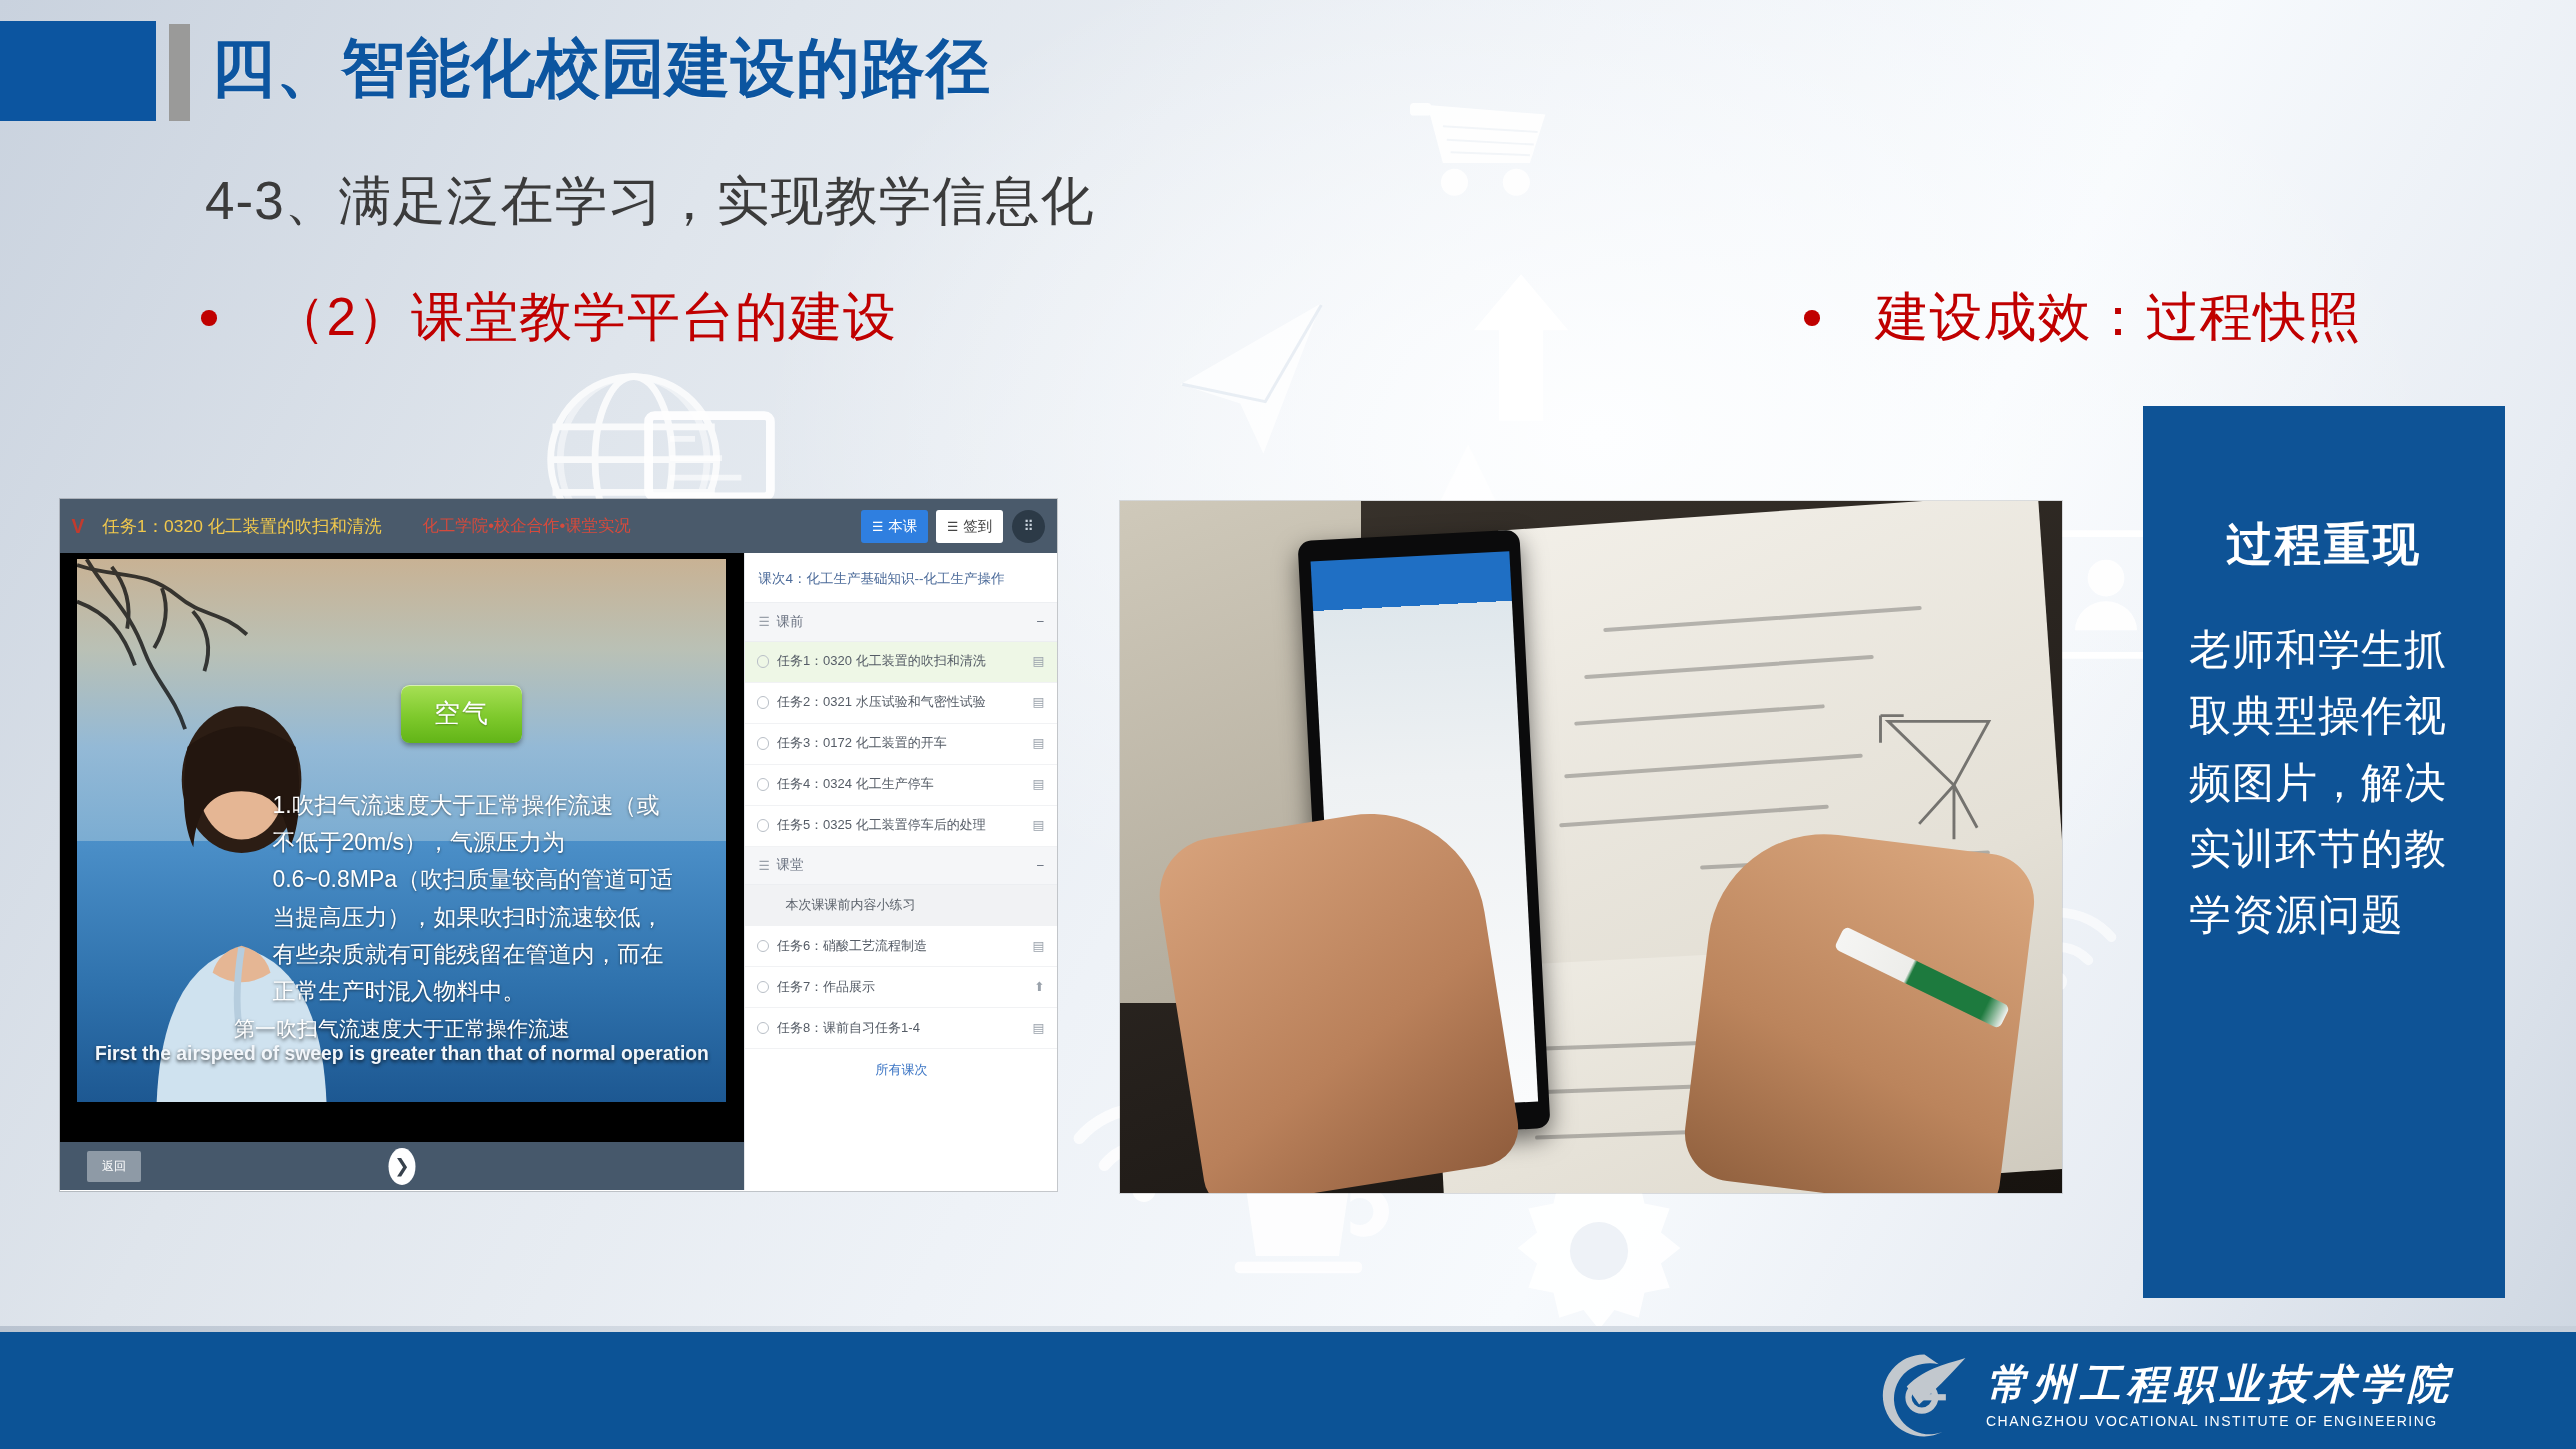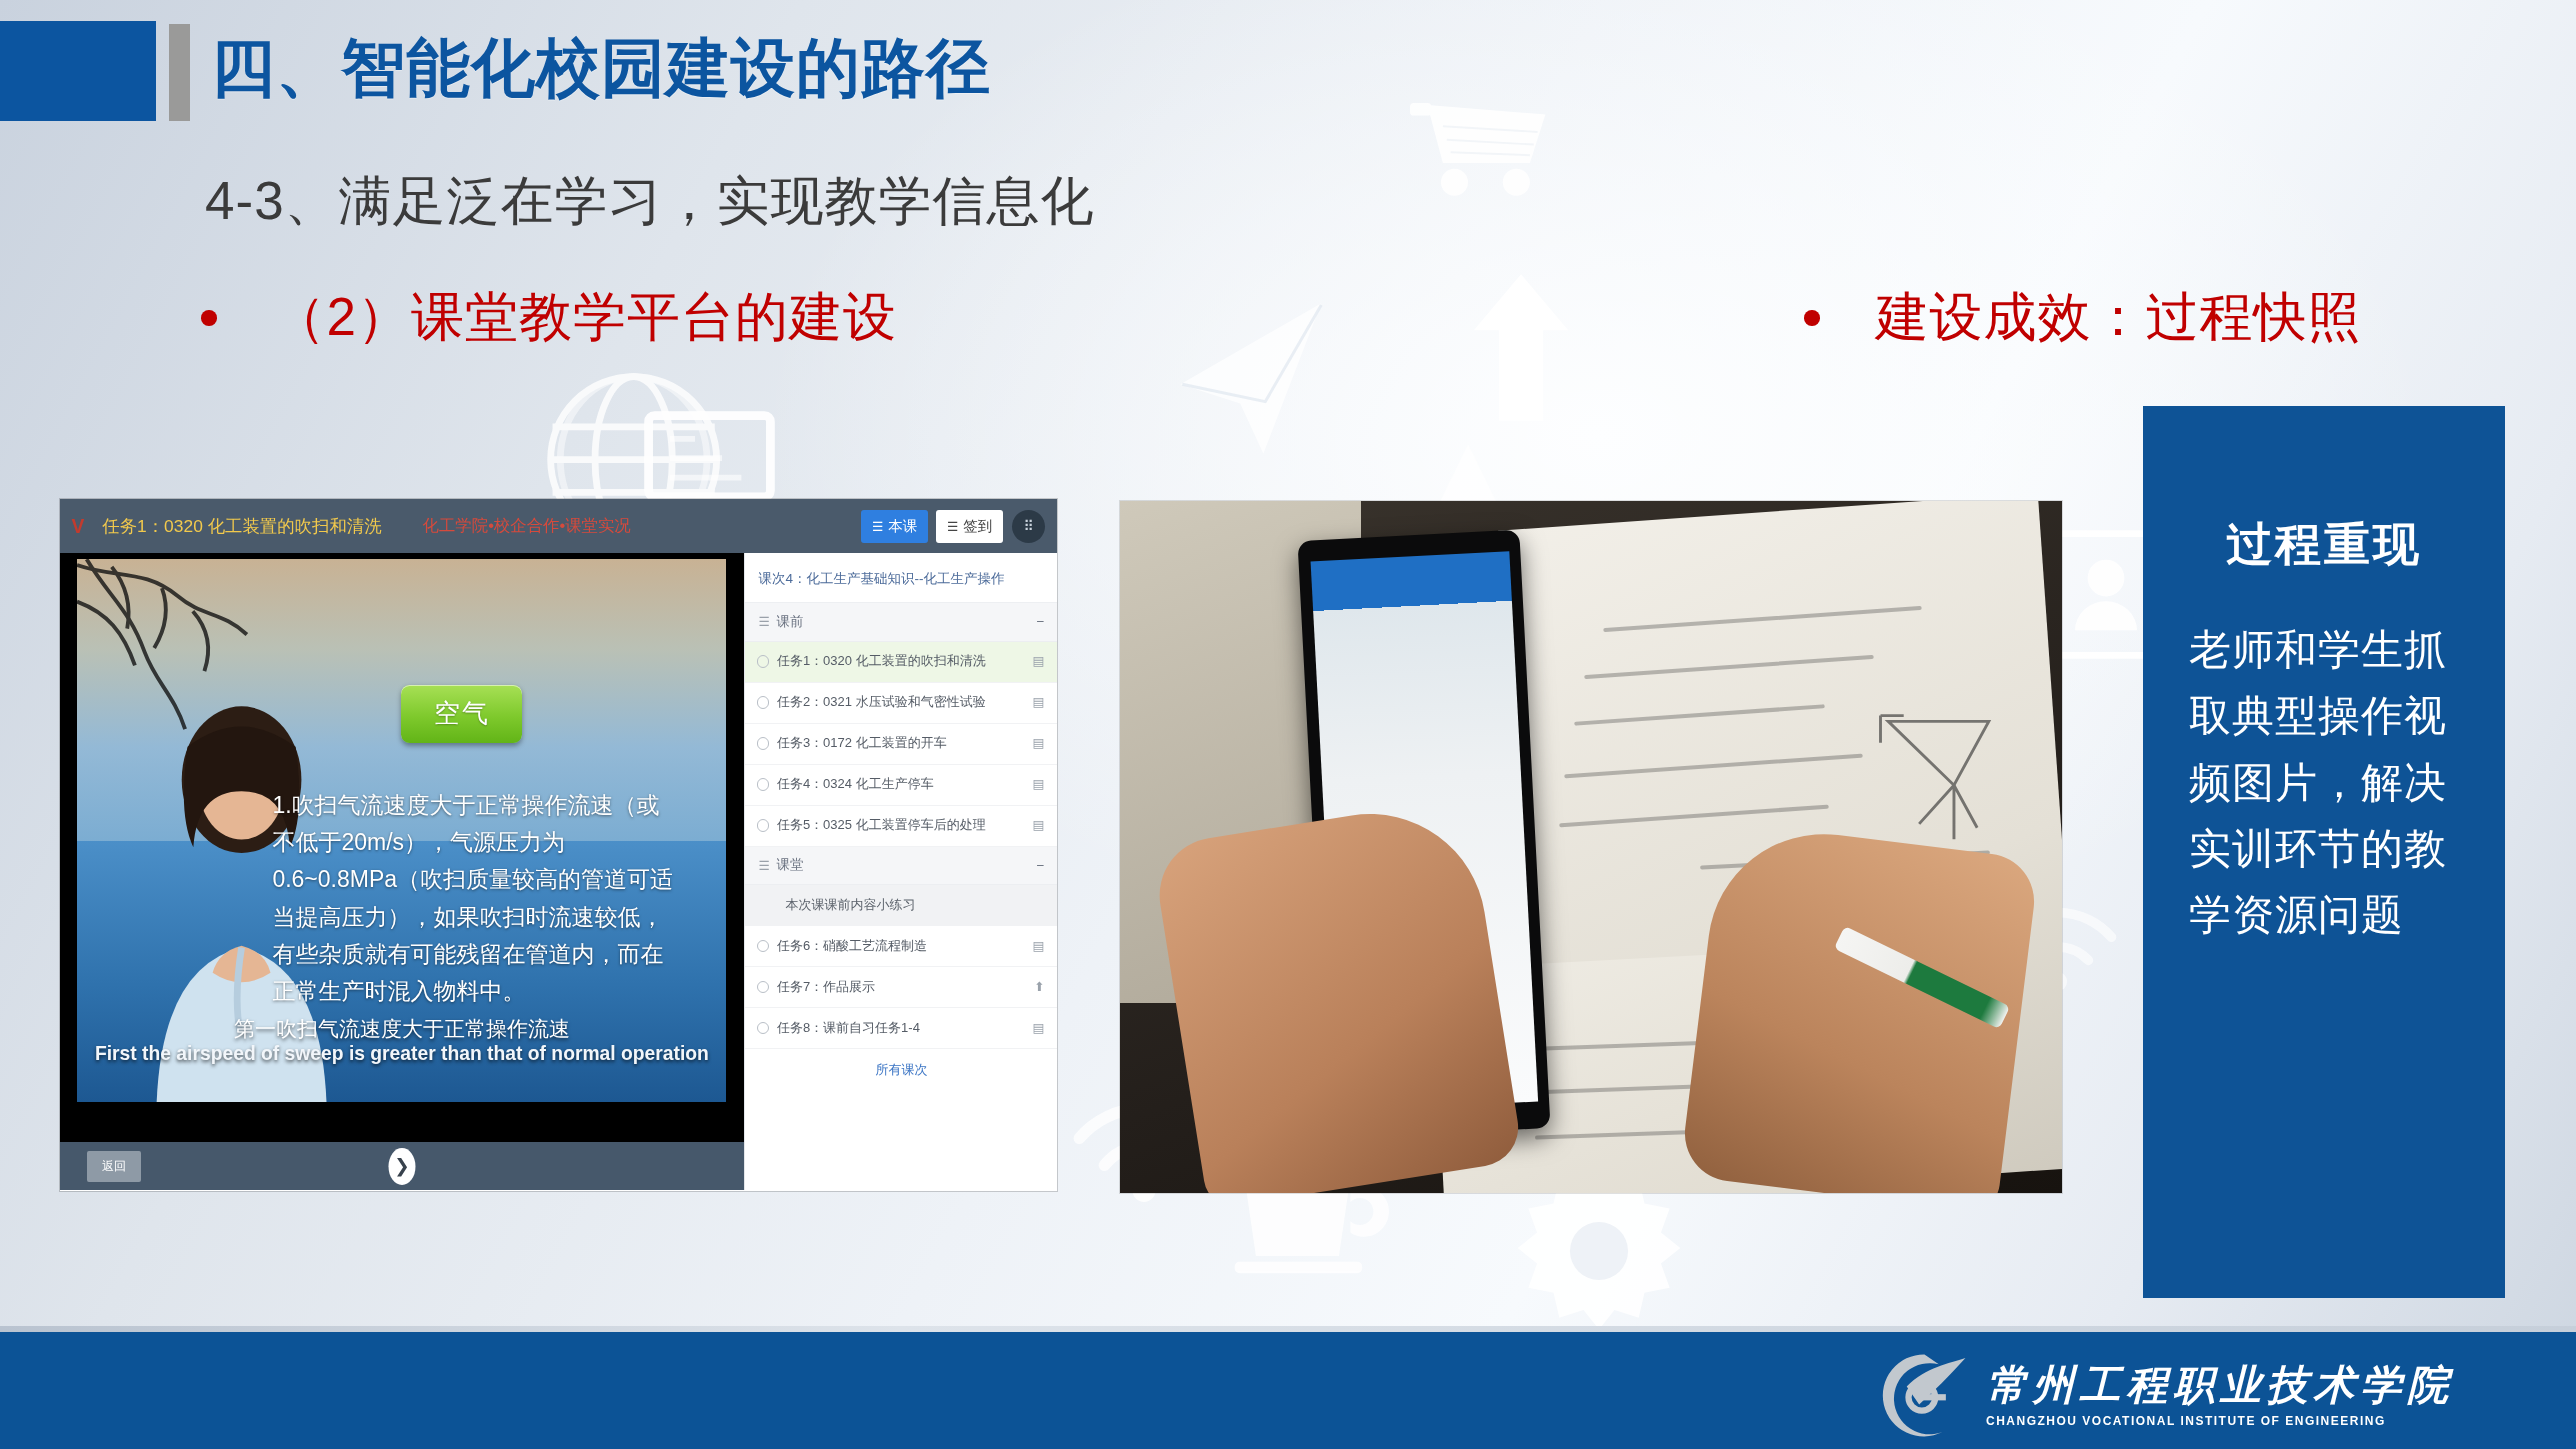--- a/index.html
+++ b/index.html
@@ -245,21 +245,21 @@
     position:absolute;right:122px;top:19.3px;display:flex;align-items:center;
   }
   .logo-mark{width:89px;height:89px;margin-right:17.4px;}
   .logo-text{display:flex;flex-direction:column;justify-content:center;}
   .logo-cn{
     font-family:"Liberation Serif","DejaVu Serif",serif;
     font-size:41px;font-weight:bold;color:#ffffff;letter-spacing:5.8px;
     font-style:italic;line-height:1.1;
   }
   .logo-en{
-    font-size:12px;font-weight:bold;color:#ffffff;letter-spacing:1.5px;
+    font-size:14px;font-weight:normal;color:#ffffff;letter-spacing:1.5px;
     margin-top:6px;
   }
 </style>
 </head>
 <body>
 
 <div class="slide">
 
   <div class="deco" style="left:1410px;top:97px;">
     <svg width="145" height="126" viewBox="0 0 150 130">

